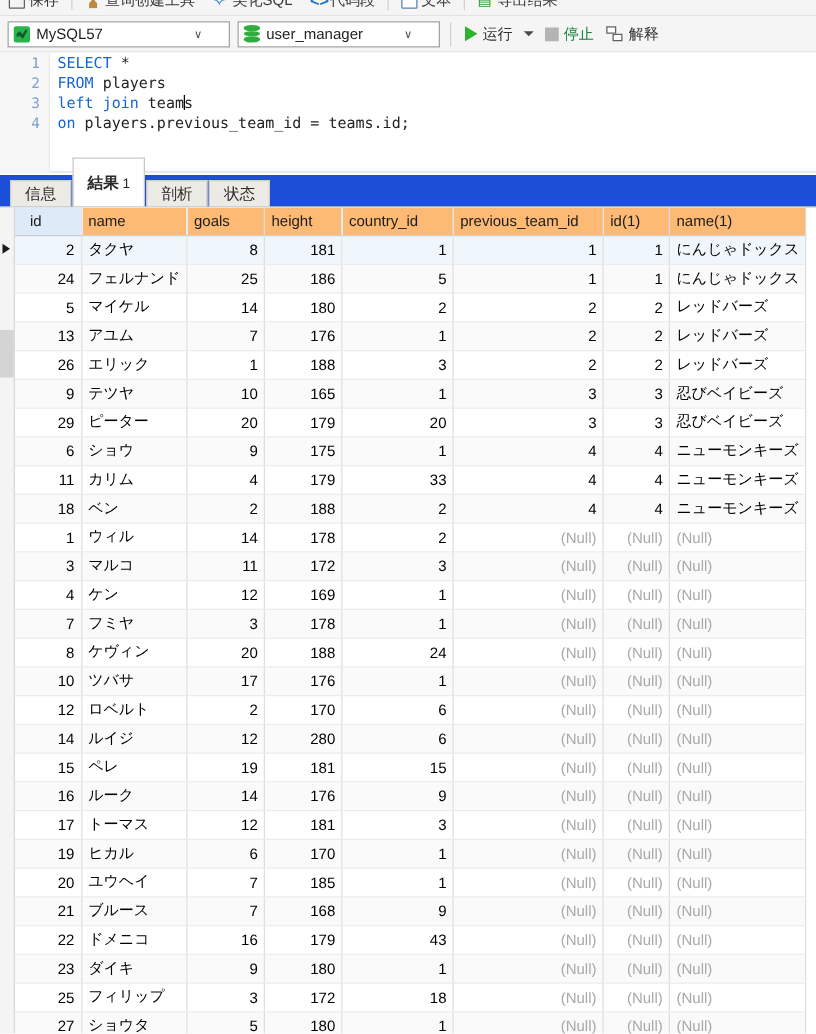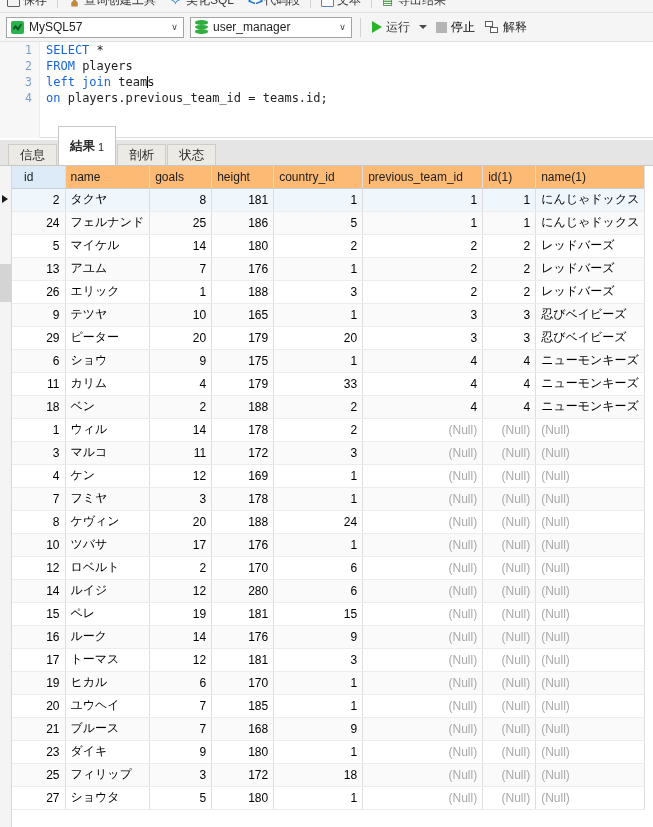--- a/index.html
+++ b/index.html
@@ -35,21 +35,21 @@
   .ico-export { color:#2f8a2f; font-size:12px; line-height:13px; font-weight:bold; }
 
   
   .toolbar-main {
     position: absolute; left:0; top:13px; width:653px; height:29px;
     background:#f5f5f5; border-bottom:1px solid #e2e2e2;
     display:flex; align-items:center; padding-left:6px;
   }
   .combo {
     height:21px; background:#fff; border:1px solid #a3a3a3;
-    display:flex; align-items:center; padding:0 0 0 4px;
+    display:flex; align-items:center; padding:0 16px 0 4px;
     font-size:12px; color:#1d1d1d; margin-right:6px;
   }
   .combo.conn { width:178px; }
   .combo.db   { width:162px;justify-content:space-between; }
   .combo .cmb-label { flex:1; padding-left:5px; white-space:nowrap; overflow:hidden; }
   .combo .caret {
     width:17px; height:19px; display:flex; align-items:center; justify-content:center;
     color:#4a4a4a; font-size:9px;
   }
   .ico-mysql {
@@ -63,21 +63,21 @@
   .ico-db { width:13px;height:14px;position:relative;flex:none; }
   .ico-db i { position:absolute; left:0; width:13px; height:4.6px; background:#2fae3e;
               border-radius:50%/50%; display:block; }
   .ico-db i:nth-child(1){ top:0; }
   .ico-db i:nth-child(2){ top:4.6px; }
   .ico-db i:nth-child(3){ top:9.2px; }
 
   .tb-sep { width:1px; height:19px; background:#d2d2d2; margin:0 6px 0 2px; }
   .tb-btn { display:flex; align-items:center; gap:4px; height:23px; padding:0 5px; white-space:nowrap; }
   .tb-btn .lbl { font-size:12px; color:#333; }
-  .tb-btn.disabled .lbl { color:#000000;text-align:center; }
+  .tb-btn.disabled .lbl { color:#15803d;text-align:center; }
   .tri-play { width:0;height:0;border-left:10px solid #2bb32b;border-top:6px solid transparent;border-bottom:6px solid transparent; }
   .caret-sm { width:0;height:0;border-top:4px solid #4a4a4a;border-left:4px solid transparent;border-right:4px solid transparent;margin:0 4px; }
   .sq-stop { width:11px;height:11px;background:#b4b4b4; }
   .ico-explain { width:14px;height:13px;position:relative;flex:none; }
   .ico-explain .b1{position:absolute;left:0;top:0;width:8px;height:6px;border:1.4px solid #5f5f5f;background:#fff;}
   .ico-explain .b2{position:absolute;left:5px;top:6px;width:8px;height:6px;border:1.4px solid #5f5f5f;background:#fff;}
 
   
   .editor {
     position:absolute; left:0; top:42px; width:653px; height:96px;
@@ -99,21 +99,21 @@
   }
   .code .ln { height:16px; }
   .kw { color:#1565d8; }
   .pl { color:#222; }
   .caret-bar { display:inline-block; width:1px; height:12px; background:#000;
                vertical-align:-2px; margin:0 -0.5px; }
 
   
   .tabs-wrap {
     position:absolute; left:0; top:140px; width:653px; height:26px;
-    background:#e5e5e5;
+    background:#1d4ed8;
     text-align:center;
   }
   .tabs { display:flex; align-items:flex-end; height:26px; padding-left:8px; }
   .tab {
     height:22px; padding:0 11px; display:flex; align-items:center;
     font-size:12.5px; color:#2a2a2a; background:#eceae4;
     border:1px solid #cfcdc7; border-bottom:none; margin-right:1px;
   }
   .tab.active { background:#ffffff; border-color:#c9c7c1; height:40px; font-weight:600; }
   .tab .cnt { font-weight:400; margin-left:3px; font-size:11px; }
@@ -520,20 +520,30 @@
             <td class="num">21</td>
             <td class="txt">ブルース</td>
             <td class="num">7</td>
             <td class="num">168</td>
             <td class="num">9</td>
             <td class="num null">(Null)</td>
             <td class="num null">(Null)</td>
             <td class="txt null">(Null)</td>
           </tr>
           <tr>
+            <td class="num">22</td>
+            <td class="txt">ドメニコ</td>
+            <td class="num">16</td>
+            <td class="num">179</td>
+            <td class="num">43</td>
+            <td class="num null">(Null)</td>
+            <td class="num null">(Null)</td>
+            <td class="txt null">(Null)</td>
+          </tr>
+          <tr>
             <td class="num">23</td>
             <td class="txt">ダイキ</td>
             <td class="num">9</td>
             <td class="num">180</td>
             <td class="num">1</td>
             <td class="num null">(Null)</td>
             <td class="num null">(Null)</td>
             <td class="txt null">(Null)</td>
           </tr>
           <tr>

